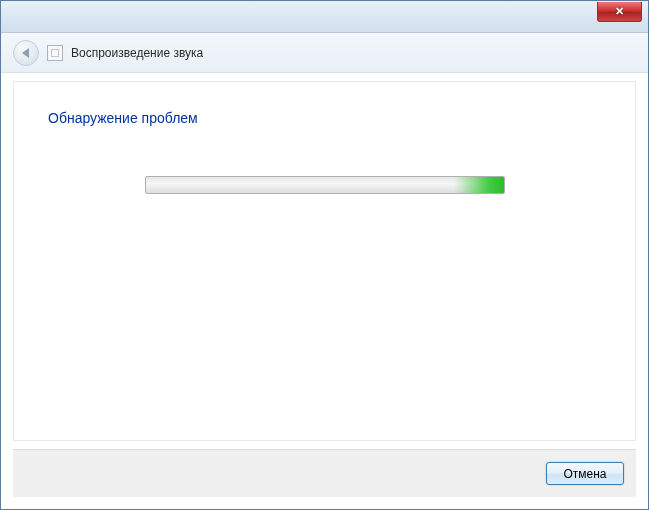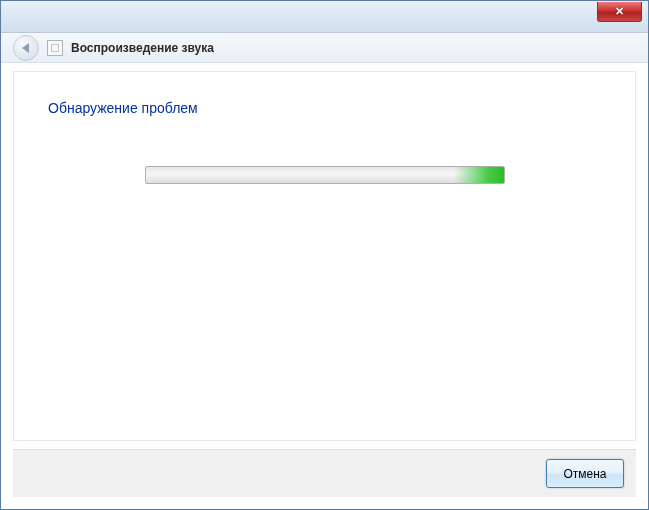--- a/index.html
+++ b/index.html
@@ -42,28 +42,27 @@
       justify-content: center;
       cursor: pointer;
     }
     .close-x {
       color: #fff;
       font-size: 11px;
       font-weight: bold;
       text-shadow: 0 0 2px rgba(0,0,0,0.5);
     }
     .header-row {
-      height: 30px;
+      height: 40px;
       background: linear-gradient(to bottom, #f4f8fb, #e8eff6);
       border-bottom: 1px solid #d8e0e8;
       display: flex;
       align-items: center;
       padding: 0 12px;
       gap: 8px;
-      font-weight: bold;
     }
     .back-btn {
       width: 26px;
       height: 26px;
       border-radius: 50%;
       background: radial-gradient(circle at 35% 30%, #fdfdfd, #dce4ec 60%, #c8d4e0);
       border: 1px solid #a8b8c8;
       display: flex;
       align-items: center;
       justify-content: center;
@@ -134,21 +133,21 @@
       background: #f0f0f0;
       border-top: 1px solid #dcdcdc;
       margin: 0 12px 12px 12px;
       display: flex;
       align-items: center;
       justify-content: flex-end;
       padding: 0 12px;
     }
     .cancel-btn {
       min-width: 78px;
-      height: 29px;
+      height: 23px;
       border: 1px solid #3c7fb1;
       border-radius: 3px;
       background: linear-gradient(to bottom, #f2f8fd 0%, #e6f1fa 45%, #cfe5f6 55%, #d9ecfa 100%);
       font-size: 12px;
       color: #000;
       cursor: pointer;
       display: flex;
       align-items: center;
       justify-content: center;
       box-shadow: 0 0 2px rgba(60,127,177,0.4);

